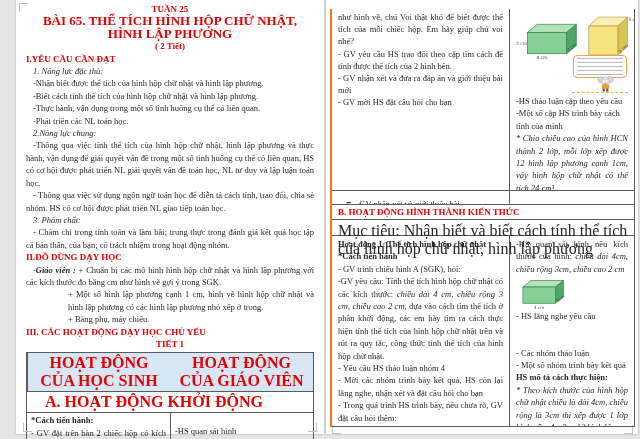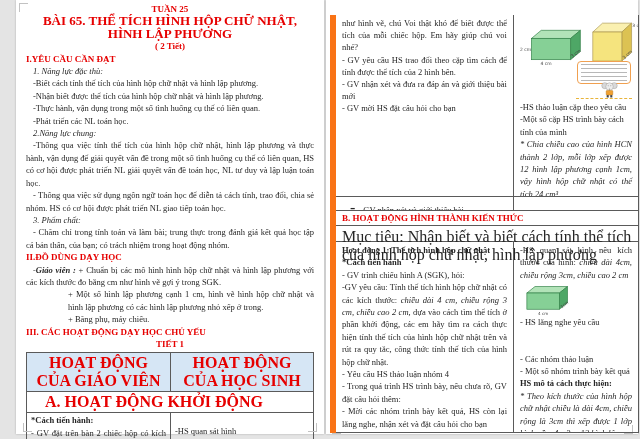--- a/index.html
+++ b/index.html
@@ -18,21 +18,21 @@
   .br{border-right-width:1px;border-bottom-width:1px}
   
   .tbl1{border:1px solid #5a5a5a;margin-top:2px}
   .tr{display:grid;grid-template-columns:1fr 1fr}
   .tr+.tr{border-top:1px solid #5a5a5a}
   .td{padding:1px 4px;min-height:12px}
   .td.sep{border-left:1px solid #5a5a5a}
   .th{background:#d6e6f5;text-align:center}
   .rowspan{display:block}
   
-  #tbl2{position:absolute;left:4px;top:15px;width:302px;border-left:6px solid #f97316;border-right:1px solid #5a5a5a}
+  #tbl2{position:absolute;left:4px;top:9px;width:302px;border-left:2px solid #f97316;border-right:1px solid #5a5a5a}
   .r{display:grid;grid-template-columns:177px 1fr;border-bottom:1px solid #5a5a5a}
   .r.span{display:block}
   .td2{padding:2px 6px;overflow:hidden}
   .td2.sep{border-left:1px solid #5a5a5a}
   .r1{height:181px}.r2{height:13px}.rb{height:14px}.rmt{height:15px}.r5{height:190px}
   .figrow{position:relative;height:84px;margin-left:-2px}
   .fig-cuboid{position:absolute;left:2px;top:8px;width:62px;height:40px}
   .fig-cube{position:absolute;left:70px;top:2px;width:50px;height:47px}
   .bubble{position:absolute;right:1px;top:44px;width:46px;height:17px;border:1px solid #f0a050;border-radius:4px;background:#fff;padding:2px 3px}
   .squiggle{height:100%;background:repeating-linear-gradient(#b8b8b8 0 1px,transparent 1px 4px)}
@@ -51,42 +51,42 @@
   <div class="mark bl" style="left:7px;top:423px"></div>
   <div class="mark br" style="left:292px;top:423px"></div>
 
   <div class="content1">
     <p class="c red b" style="font-size:9px">TUẦN 25</p>
     <p class="c red b" style="font-size:13px">BÀI 65. THỂ TÍCH HÌNH HỘP CHỮ NHẬT, HÌNH LẬP PHƯƠNG</p>
     <p class="c red b" style="font-size:9px">( 2 Tiết)</p>
 
     <p class="red b" style="font-size:9px">I.YÊU CẦU CẦN ĐẠT</p>
     <p class="i ind">1. Năng lực đặc thù:</p>
+    <p class="ind">-Nhận biết được thể tích của hình hộp chữ nhật và hình lập phương.</p>
     <p class="ind">-Biết cách tính thể tích của hình hộp chữ nhật và hình lập phương.</p>
-    <p class="ind">-Nhận biết được thể tích của hình hộp chữ nhật và hình lập phương.</p>
     <p class="ind">-Thực hành, vận dụng trong một số tình huống cụ thể có liên quan.</p>
     <p class="ind">-Phát triển các NL toán học.</p>
     <p class="i ind">2.Năng lực chung:</p>
     <p class="j ind">-Thông qua việc tính thể tích của hình hộp chữ nhật, hình lập phương và thực hành, vận dụng để giải quyết vấn đề trong một số tình huống cụ thể có liên quan, HS có cơ hội được phát triển NL giải quyết vấn đề toán học, NL tư duy và lập luận toán học.</p>
     <p class="j ind">- Thông qua việc sử dụng ngôn ngữ toán học để diễn tả cách tính, trao đổi, chia sẻ nhóm. HS có cơ hội được phát triển NL giao tiếp toán học.</p>
     <p class="i ind">3. Phẩm chất:</p>
     <p class="j ind">- Chăm chỉ trong tính toán và làm bài; trung thực trong đánh giá kết quả học tập cá bản thân, của bạn; có trách nhiệm trong hoạt động nhóm.</p>
 
     <p class="red b" style="font-size:9px">II.ĐỒ DÙNG DẠY HỌC</p>
     <p class="j ind"><span class="b i">-Giáo viên :</span> <span>+ Chuẩn bị các mô hình hình hộp chữ nhật và hình lập phương với các kích thước đo bằng cm  như hình vẽ gợi ý trong SGK.</span></p>
     <p class="j" style="padding-left:42px">+ Một số hình lập phương cạnh 1 cm, hình vẽ hình hộp chữ nhật và hình lập phương có các hình lập phương nhỏ xếp ở trong.</p>
     <p style="padding-left:42px">+ Băng phụ, máy chiếu.</p>
 
     <p class="red b" style="font-size:9px">III. CÁC HOẠT ĐỘNG DẠY HỌC CHỦ YẾU</p>
     <p class="c red b" style="font-size:9px">TIẾT 1</p>
 
     <div class="tbl1">
       <div class="tr">
+        <div class="td th sep red b">HOẠT ĐỘNG CỦA HỌC SINH</div>
         <div class="td th red b">HOẠT ĐỘNG CỦA GIÁO VIÊN</div>
-        <div class="td th sep red b">HOẠT ĐỘNG CỦA HỌC SINH</div>
       </div>
       <div class="tr rowspan">
         <div class="td red b" style="padding-left:18px">A. HOẠT ĐỘNG KHỞI ĐỘNG</div>
       </div>
       <div class="tr">
         <div class="td">
           <p class="b">*Cách tiến hành:</p>
           <p class="j" style="line-height:13.2px">- GV đặt trên bàn 2 chiếc hộp có kích thước như hình vẽ SGK và 27 hình lập phương có cạnh 1cm ( hoặc trình chiếu)</p>
 
         </div>
@@ -167,22 +167,22 @@
       <div class="td2">Mục tiêu: Nhận biết và biết cách tính thể tích của hình hộp chữ nhật, hình lập phương</div>
     </div>
 
     <div class="r r5">
       <div class="td2">
         <p class="b">Hoạt động 1: Thể tích hình hộp chữ nhật</p>
         <p class="b">*Cách tiến hành</p>
         <p>- GV trình chiếu hình A (SGK), hỏi:</p>
         <p class="j"><span>-GV yêu cầu: Tính thể tích hình hộp chữ nhật có các kích thước: </span><span class="i">chiều dài 4 cm, chiều rộng 3 cm, chiều cao 2 cm</span><span>, dựa vào cách tìm thể tích ở phần khởi động, các em hãy tìm ra cách thực hiện tính thể tích của hình hộp chữ nhật trên và rút ra quy tắc, công thức tính thể tích của hình hộp chữ nhật.</span></p>
         <p>- Yêu cầu HS thảo luận nhóm 4</p>
+        <p class="j">- Mời các nhóm trình bày kết quả, HS còn lại lắng nghe, nhận xét và đặt câu hỏi cho bạn</p>
         <p class="j">- Trong quá trình HS trình bày, nếu chưa rõ, GV đặt câu hỏi thêm:</p>
-        <p class="j">- Mời các nhóm trình bày kết quả, HS còn lại lắng nghe, nhận xét và đặt câu hỏi cho bạn</p>
         <p class="i">+Để tính thể tích hình hộp chữ nhật ta làm thế nào?</p>
       </div>
       <div class="td2 sep">
         <p class="j"><span>-HS quan sát hình nêu kích thước của hình: </span><span class="i">chiều dài 4cm, chiều rộng 3cm, chiều cao 2 cm</span></p>
         <svg class="fig-cuboid-small" viewBox="0 0 64 40">
           <polygon points="6,12 16,4 56,4 46,12" fill="#b2e3b8" stroke="#2e7d44" stroke-width="0.8"></polygon>
           <polygon points="46,12 56,4 56,24 46,32" fill="#4ea766" stroke="#2e7d44" stroke-width="0.8"></polygon>
           <rect x="6" y="12" width="40" height="20" fill="#86d096" stroke="#2e7d44" stroke-width="0.8"></rect>
           <text x="26" y="39" font-size="5" text-anchor="middle">4 cm</text>
           <text x="49" y="31" font-size="5" transform="rotate(-38 49 31)">3cm</text>

